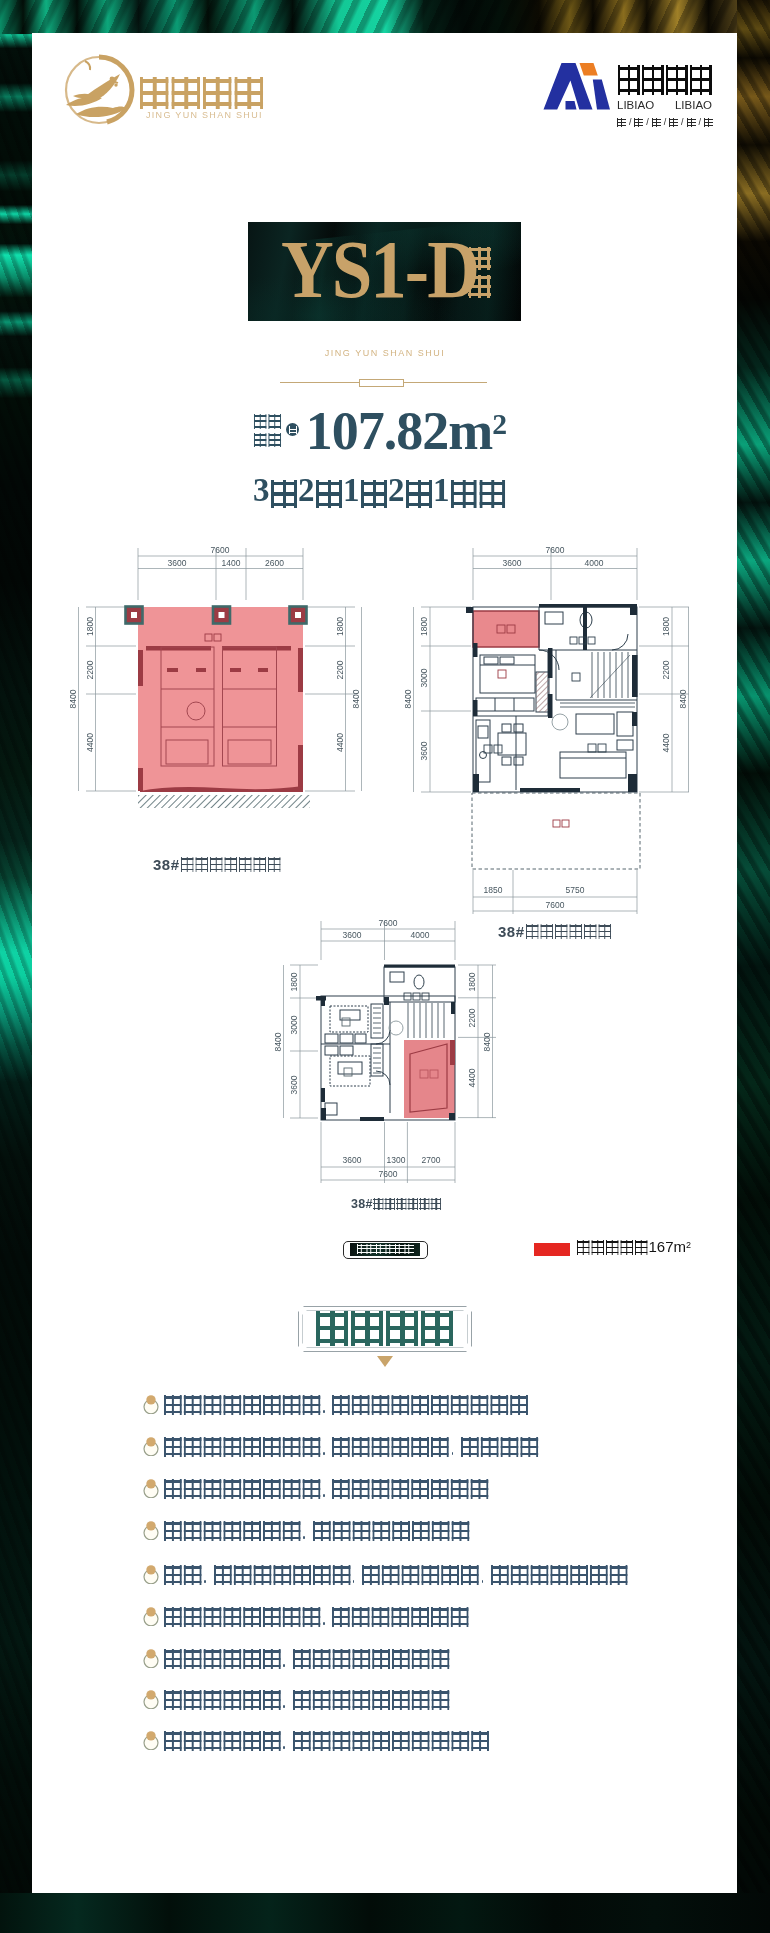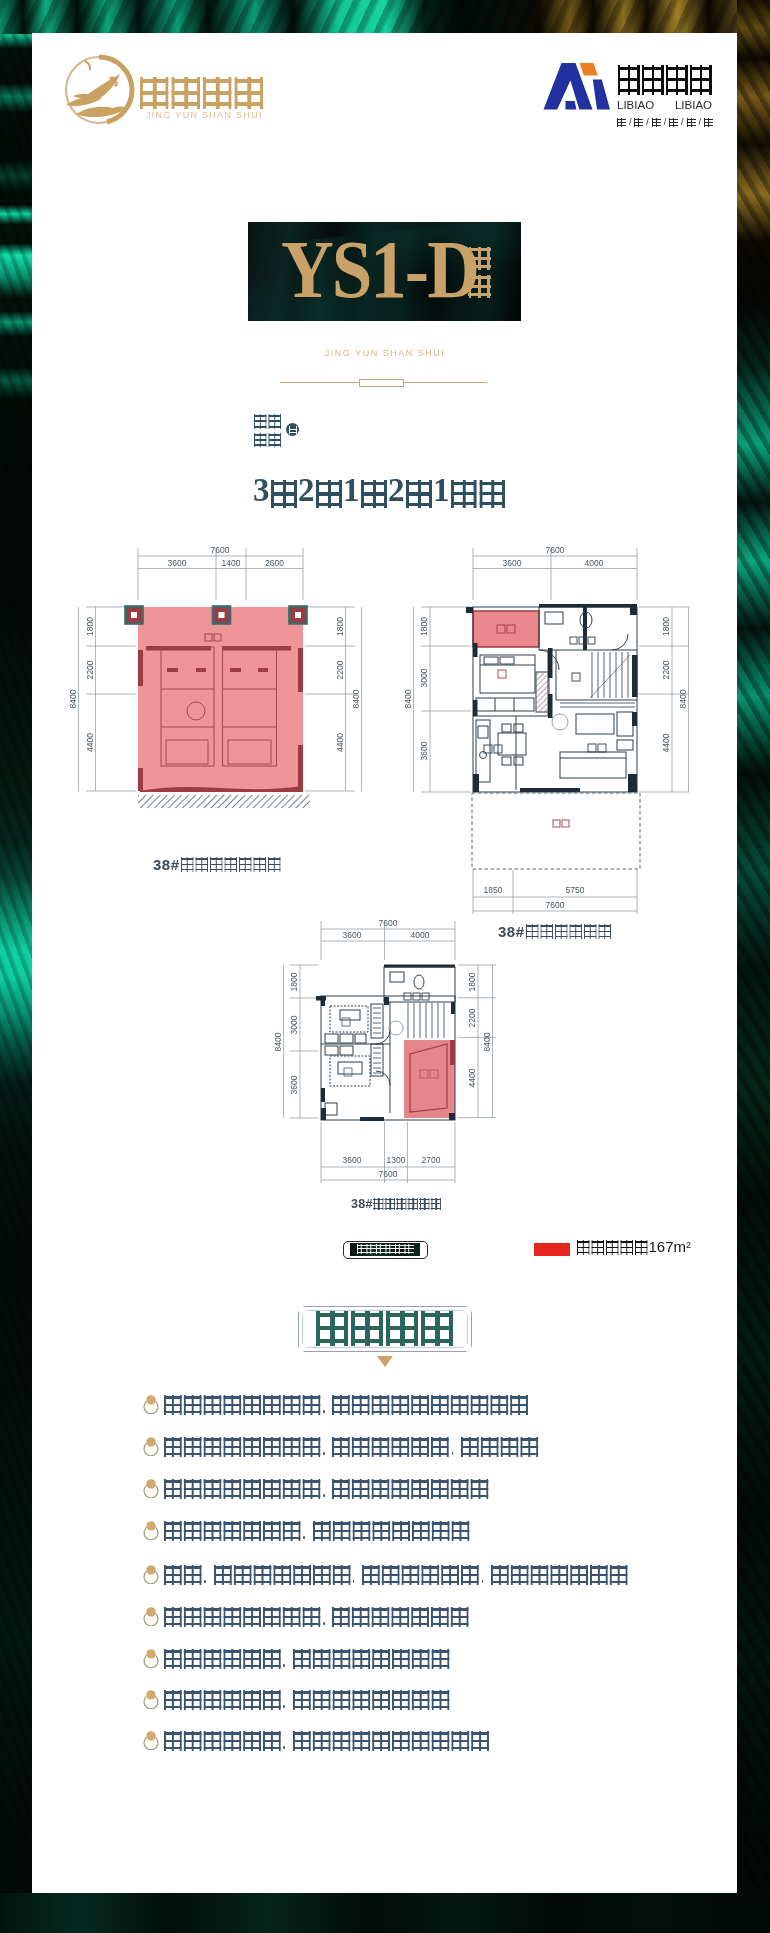--- a/index.html
+++ b/index.html
@@ -105,20 +105,21 @@
 <div class="abs" style="left:280px;top:382px;width:207px;height:1px;background:#c4a877"></div>
 <div class="abs" style="left:359px;top:379px;width:43px;height:6px;border:1px solid #c4a877;background:#fff"></div>
 
 <div class="abs" style="left:253px;top:414px;color:#2e4f60;display:flex;flex-direction:column;gap:4px">
       <i class="zb w" style="--s:14.5px;--n:2"></i>
       <i class="zb w" style="--s:14.5px;--n:2"></i>
     </div>
 <div class="abs" style="left:286px;top:423px;width:13px;height:13px;border-radius:50%;background:#2e4f60;display:flex;align-items:center;justify-content:center">
       <i class="z" style="--s:8px;--n:1;color:#fff"></i>
     </div>
+<div class="abs" style="left:300px;top:396px;width:212px;color:#2e4f60;font-family:'Liberation Serif',serif;font-weight:bold;font-size:54px;text-align:center;letter-spacing:-1px;line-height:56px">107.82m<span style="font-size:0.55em;vertical-align:0.5em">2</span></div>
 
 <div class="row" style="left:253px;top:479px;color:#2e4f60;font-family:'Liberation Serif',serif;font-weight:bold;font-size:33px">
 <span style="margin-top:-7px">3</span>
       <i class="zb w" style="--s:28.5px;--n:1"></i>
       <span style="margin-top:-7px">2</span>
       <i class="zb w" style="--s:28.5px;--n:1"></i>
       <span style="margin-top:-7px">1</span>
       <i class="zb w" style="--s:28.5px;--n:1"></i>
       <span style="margin-top:-7px">2</span>
       <i class="zb w" style="--s:28.5px;--n:1"></i>

